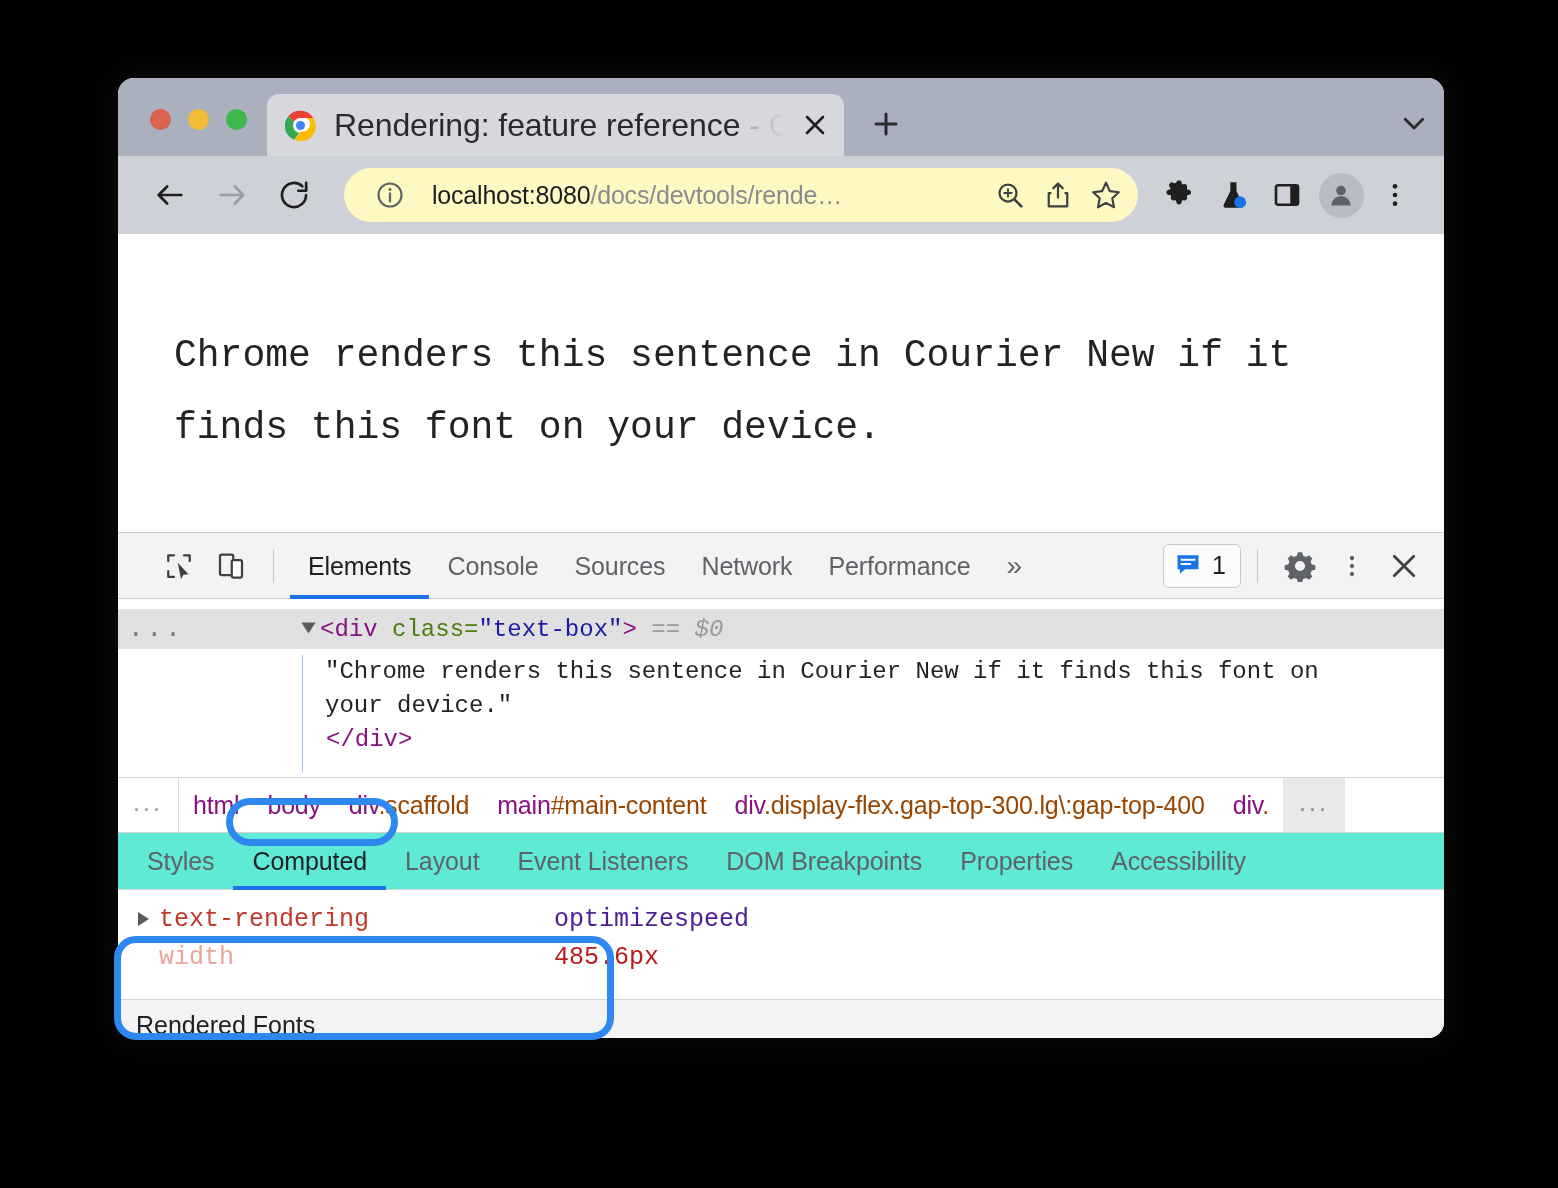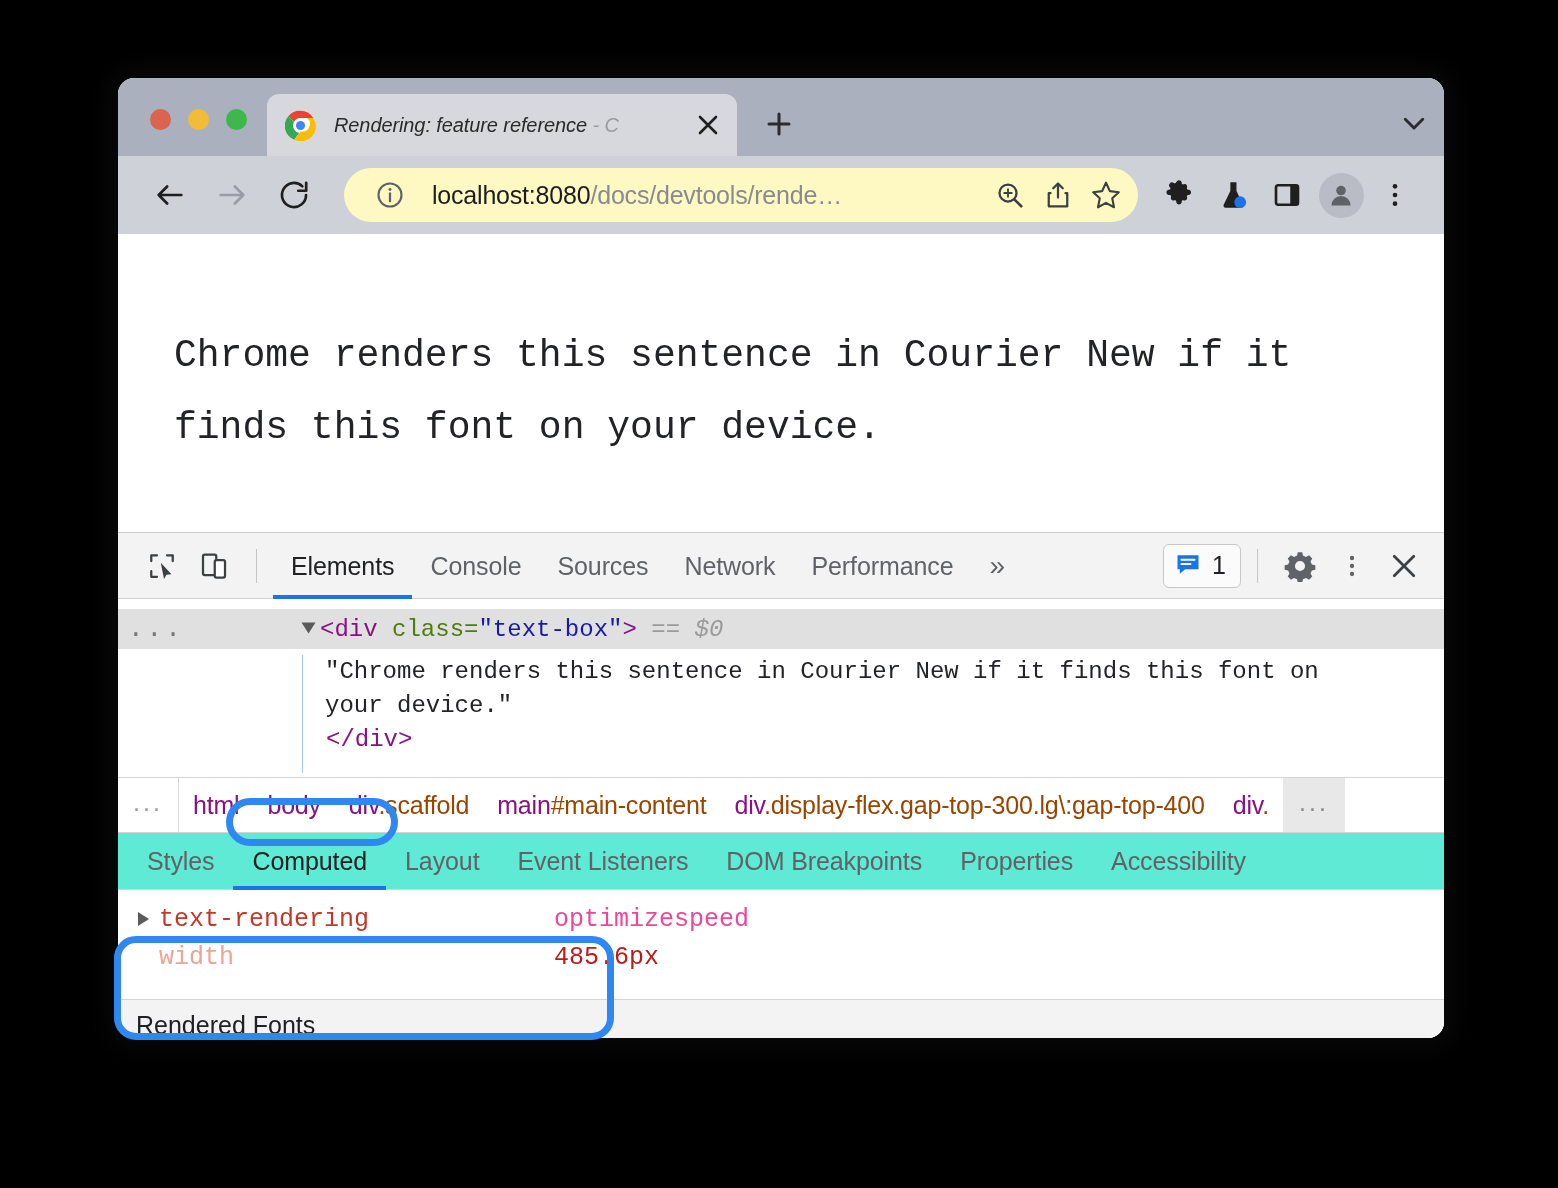--- a/index.html
+++ b/index.html
@@ -62,29 +62,28 @@
     box-sizing: border-box;
   }
   .favicon {
     width: 31px; height: 31px;
     border-radius: 50%;
     margin-right: 18px;
     flex: 0 0 auto;
     position: relative;
   }
   .tab-title {
-    font-size: 20px;
+    font-size: 32px;
     color: #2a2a2c;
     white-space: nowrap;
     overflow: hidden;
     flex: 1 1 auto;
     letter-spacing: -0.1px;
     -webkit-mask-image: linear-gradient(to right, #000 88%, transparent 99%);
             mask-image: linear-gradient(to right, #000 88%, transparent 99%);
-            font-style: italic;
   }
   .tab-title .dim { color: #9b9ba0; }
   .tab-close {
     width: 34px; height: 34px;
     display: flex; align-items: center; justify-content: center;
     flex: 0 0 auto;
     margin-left: 6px;
   }
   .newtab {
     width: 56px; height: 56px;
@@ -177,21 +176,21 @@
   .devtools {
     background: #ffffff;
     border-top: 1px solid #cdcdcd;
   }
   .dt-toolbar {
     height: 66px;
     background: #f3f3f3;
     border-bottom: 1px solid #cfcfcf;
     display: flex;
     align-items: center;
-    padding: 0 14px 0 18px;
+    padding: 0 14px 0 35px;
     box-sizing: border-box;
   }
   .dt-tool-icon {
     width: 52px; height: 52px;
     display: flex; align-items: center; justify-content: center;
     flex: 0 0 auto;
   }
   .dt-sep {
     width: 1px; height: 34px;
     background: #c6c6c6;
@@ -387,21 +386,21 @@
     border-bottom: 7px solid transparent;
     margin-right: 10px;
     flex: 0 0 auto;
   }
   .prop-arrow.blank {
     border-left-color: transparent;
   }
   .prop-name { width: 395px; flex: 0 0 auto; }
   .prop-name.inherited { color: #c0392b; }
   .prop-name.dim { color: #e8a598; }
-  .prop-val { color: #ec4899; }
+  .prop-val { color: #4c1d95; }
   .prop-val.dim { color: #b91c1c; }
 
   
   .fonts-header {
     background: #f3f3f3;
     border-top: 1px solid #d4d4d4;
     border-bottom: 1px solid #dddddd;
     height: 50px;
     line-height: 50px;
     padding-left: 18px;

